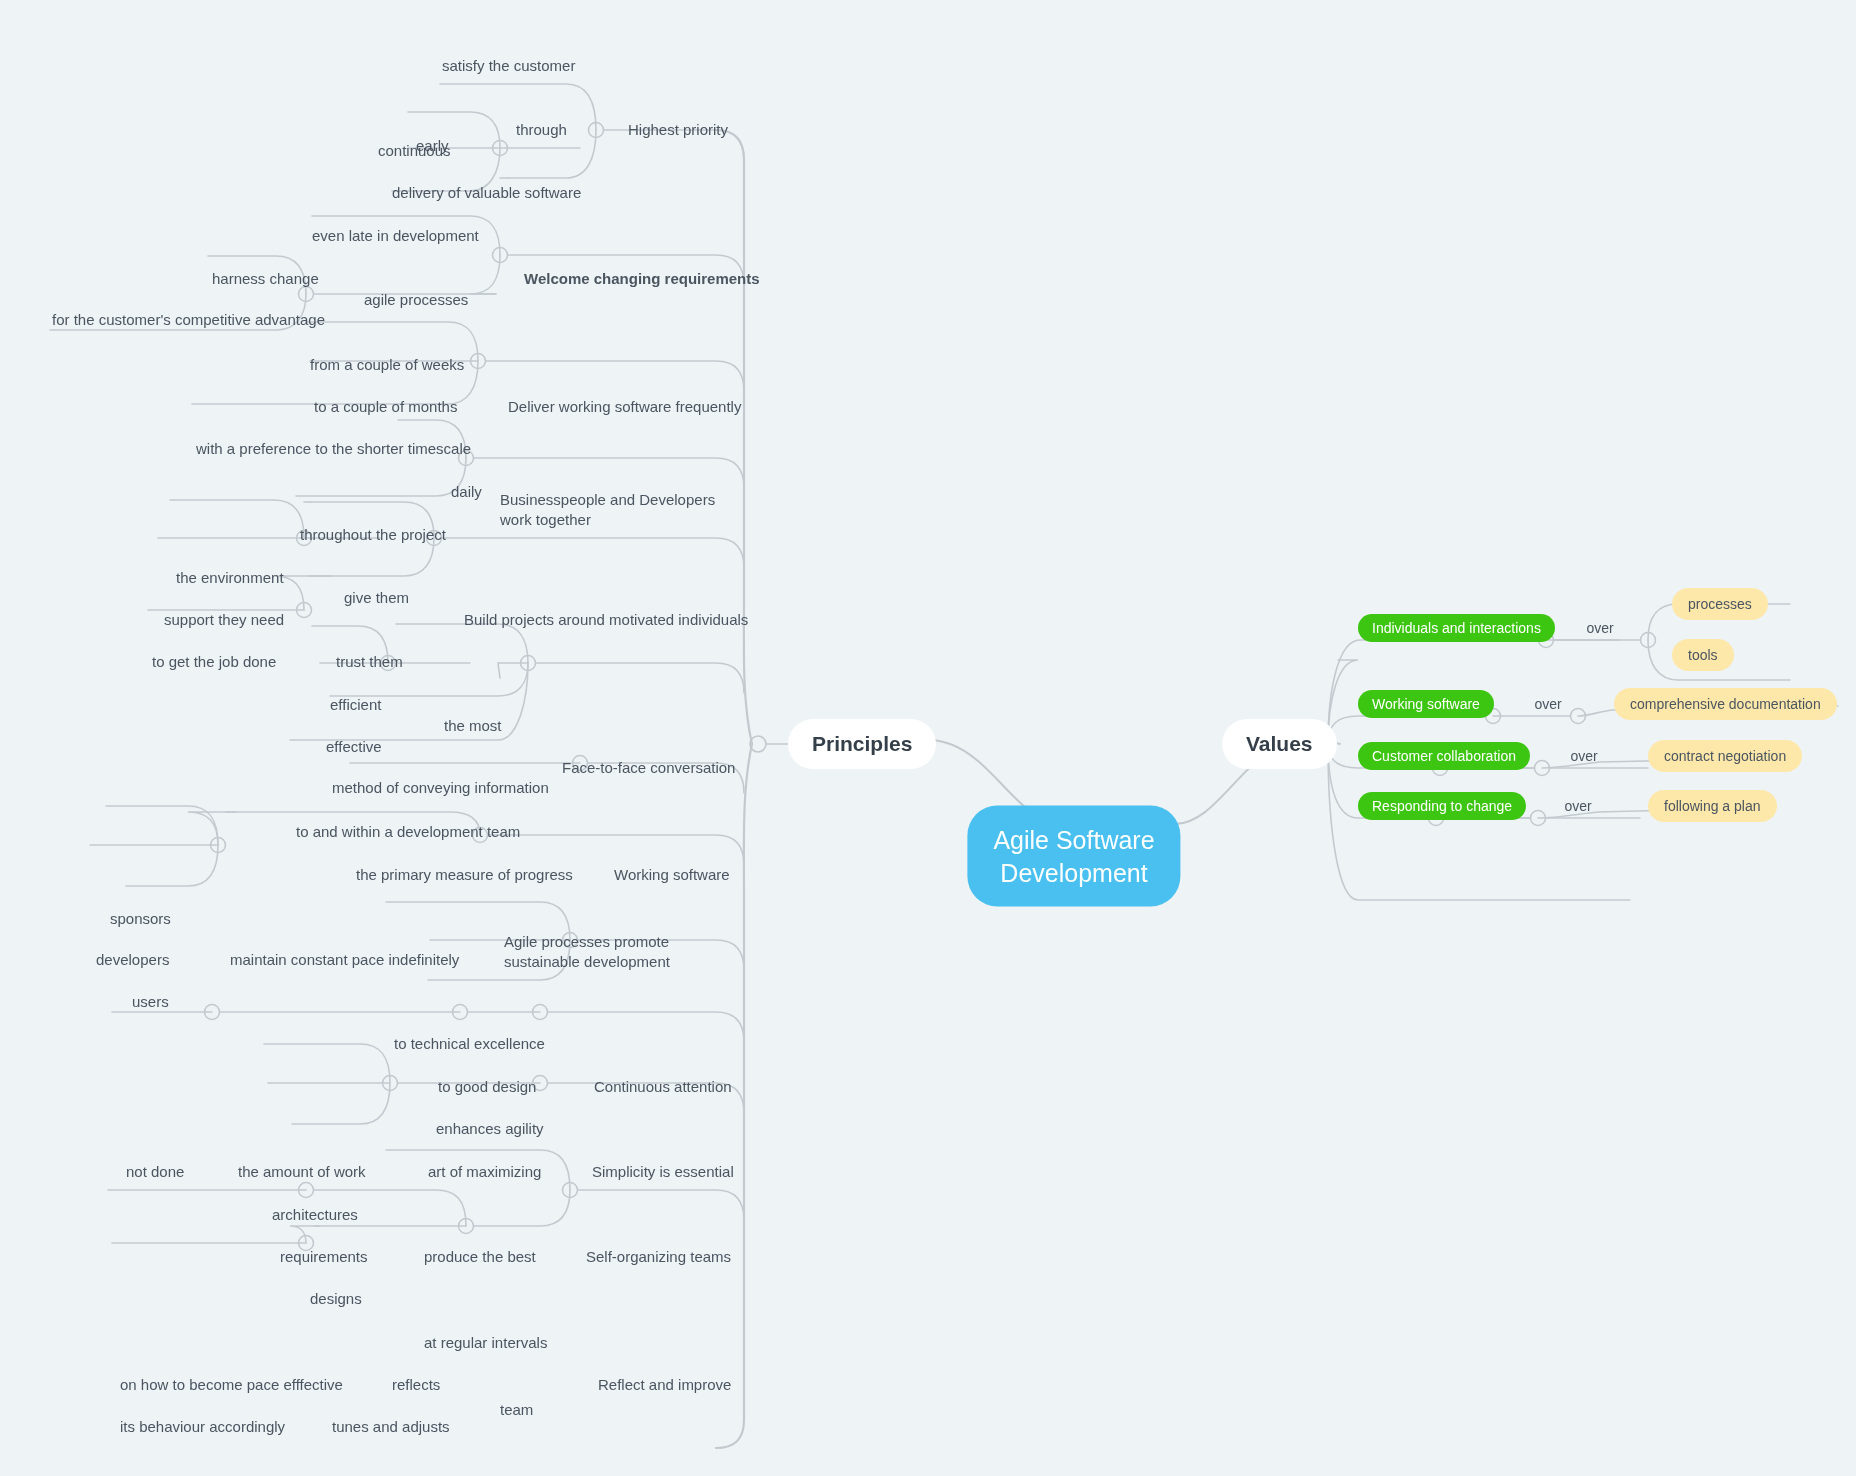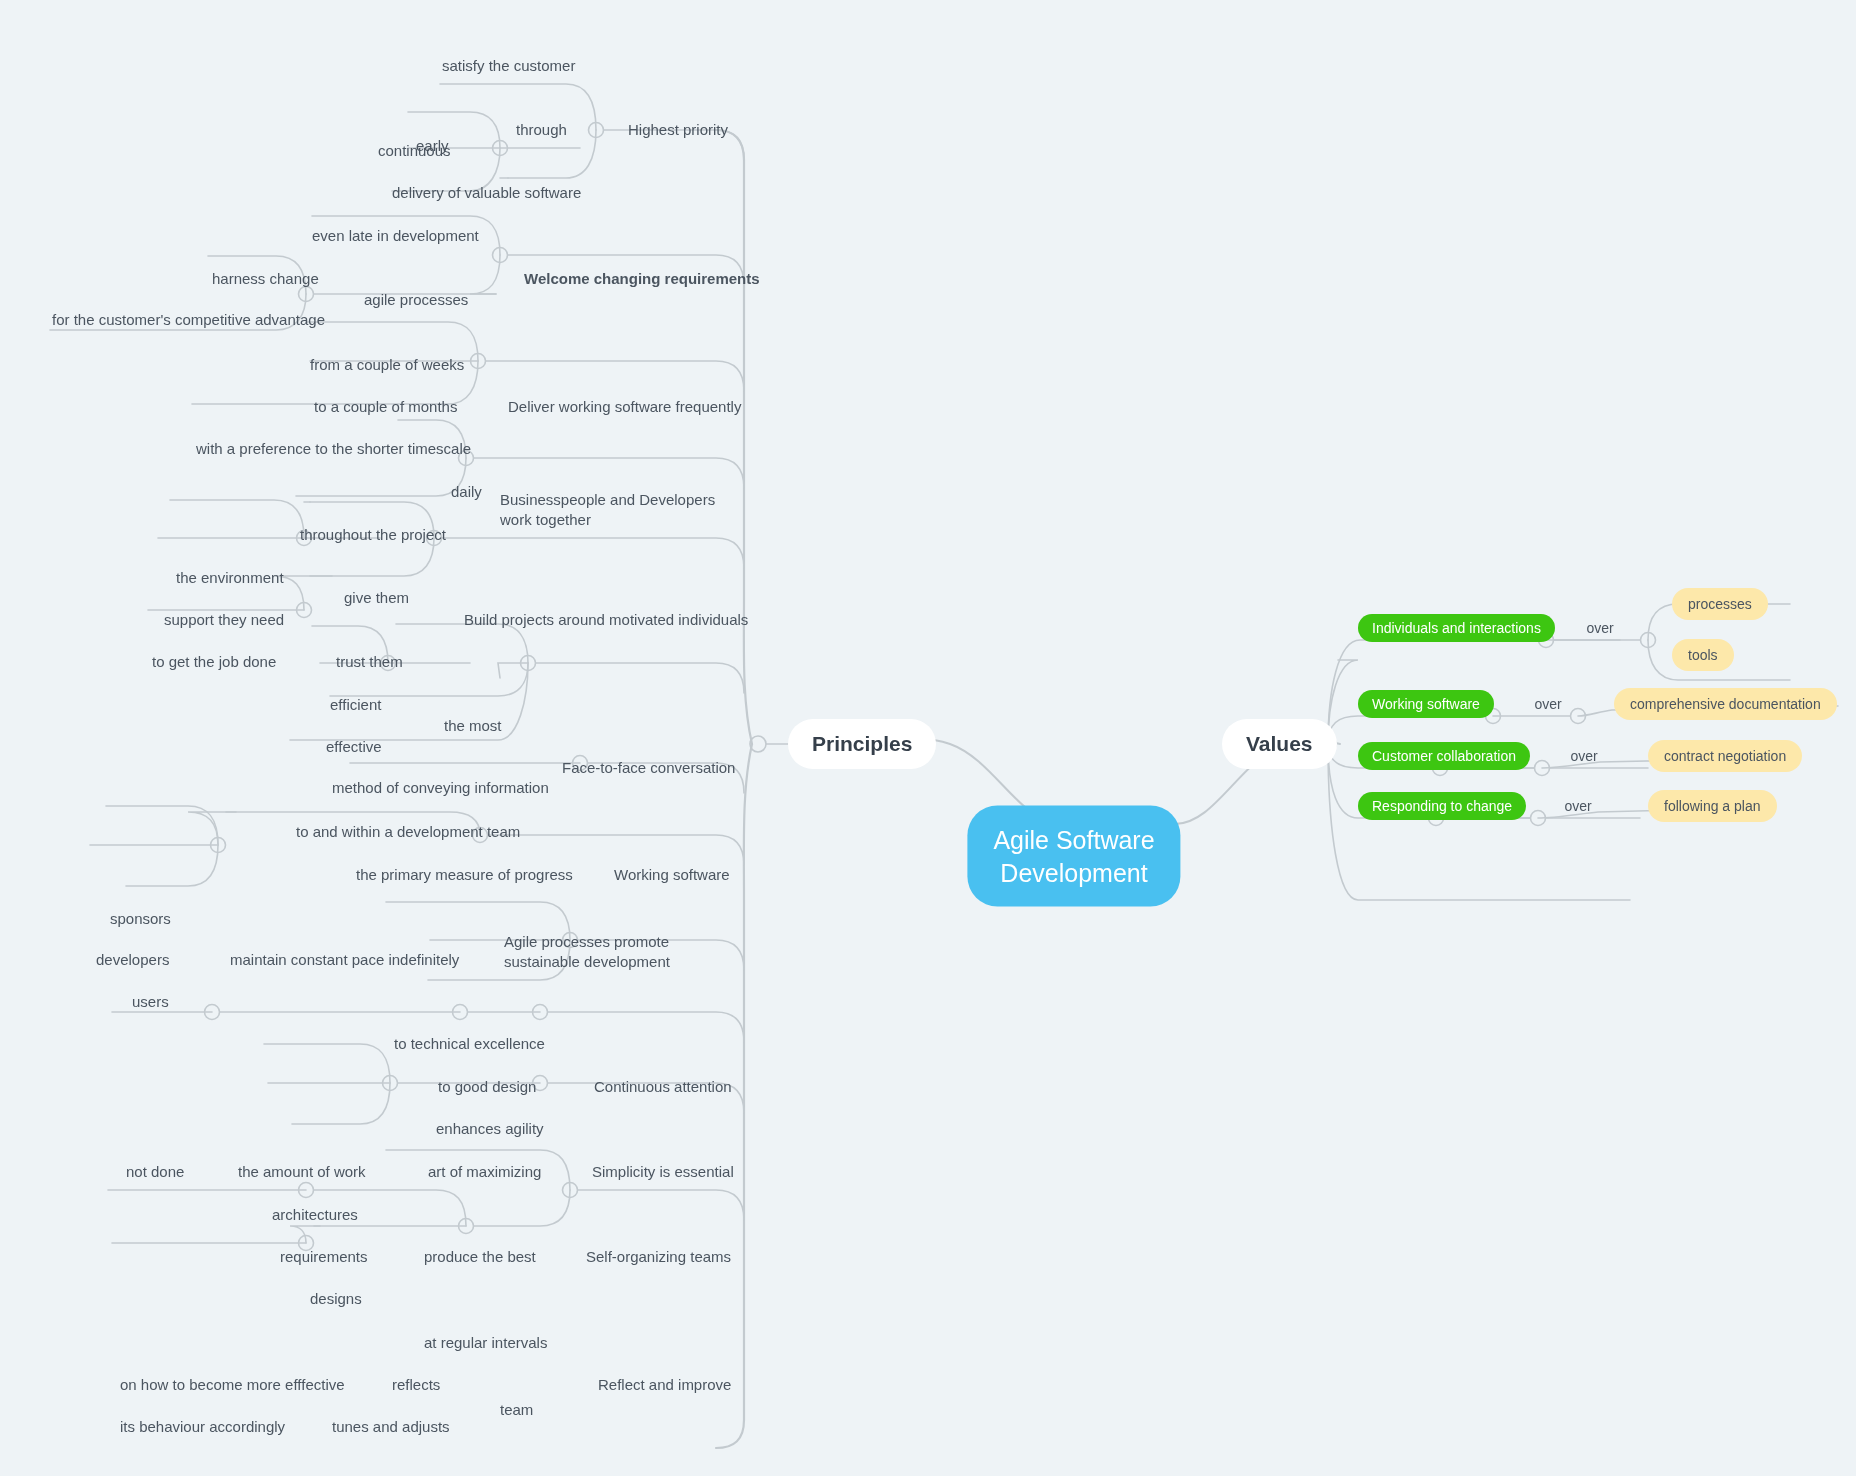--- a/index.html
+++ b/index.html
@@ -337,21 +337,21 @@
   <div class="node" style="left:428px; top:1172px;">art of maximizing</div>
   <div class="node" style="left:592px; top:1172px;">Simplicity is essential</div>
 
   <div class="node" style="left:272px; top:1215px;">architectures</div>
   <div class="node" style="left:280px; top:1257px;">requirements</div>
   <div class="node" style="left:424px; top:1257px;">produce the best</div>
   <div class="node" style="left:586px; top:1257px;">Self-organizing teams</div>
   <div class="node" style="left:310px; top:1299px;">designs</div>
 
   <div class="node" style="left:424px; top:1343px;">at regular intervals</div>
-  <div class="node" style="left:120px; top:1385px;">on how to become more efffective</div>
+  <div class="node" style="left:120px; top:1385px;">on how to become pace efffective</div>
   <div class="node" style="left:392px; top:1385px;">reflects</div>
   <div class="node" style="left:598px; top:1385px;">Reflect and improve</div>
   <div class="node" style="left:500px; top:1410px;">team</div>
   <div class="node" style="left:120px; top:1427px;">its behaviour accordingly</div>
   <div class="node" style="left:332px; top:1427px;">tunes and adjusts</div>
 
   <div class="pill-green" style="left:1358px; top:628px;">Individuals and interactions</div>
   <div class="over-label" style="left:1600px; top:628px;">over</div>
   <div class="pill-yellow" style="left:1672px; top:604px;">processes</div>
   <div class="pill-yellow" style="left:1672px; top:655px;">tools</div>

